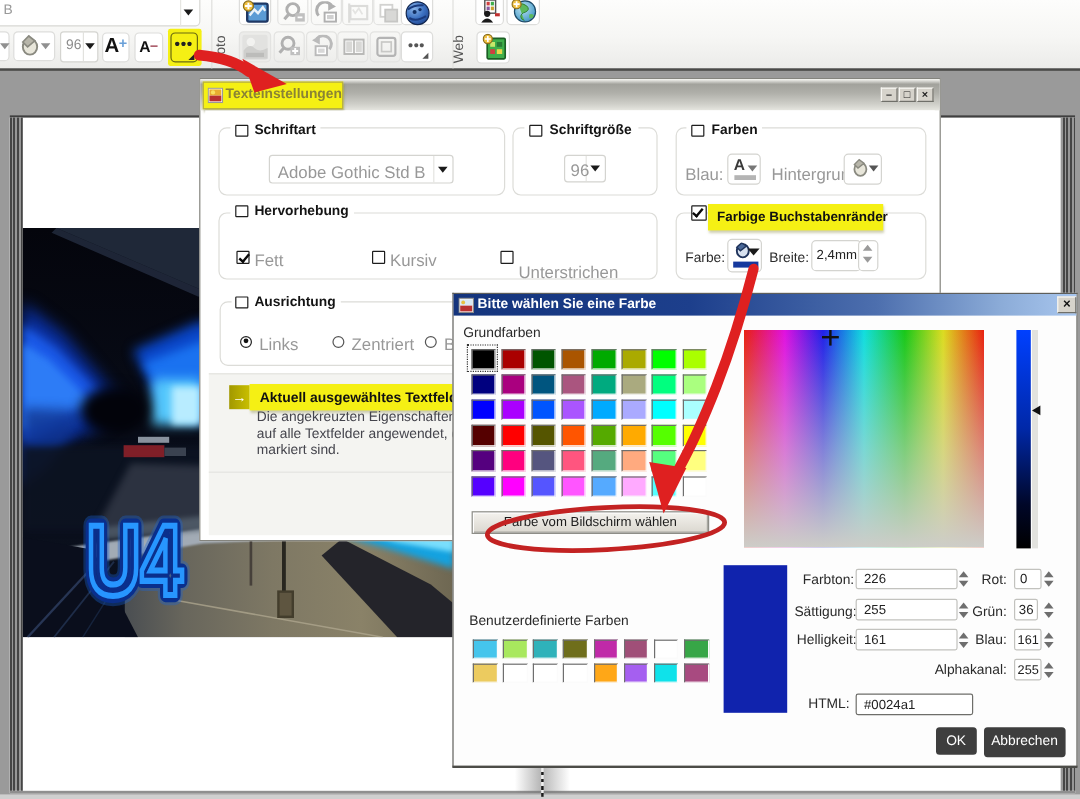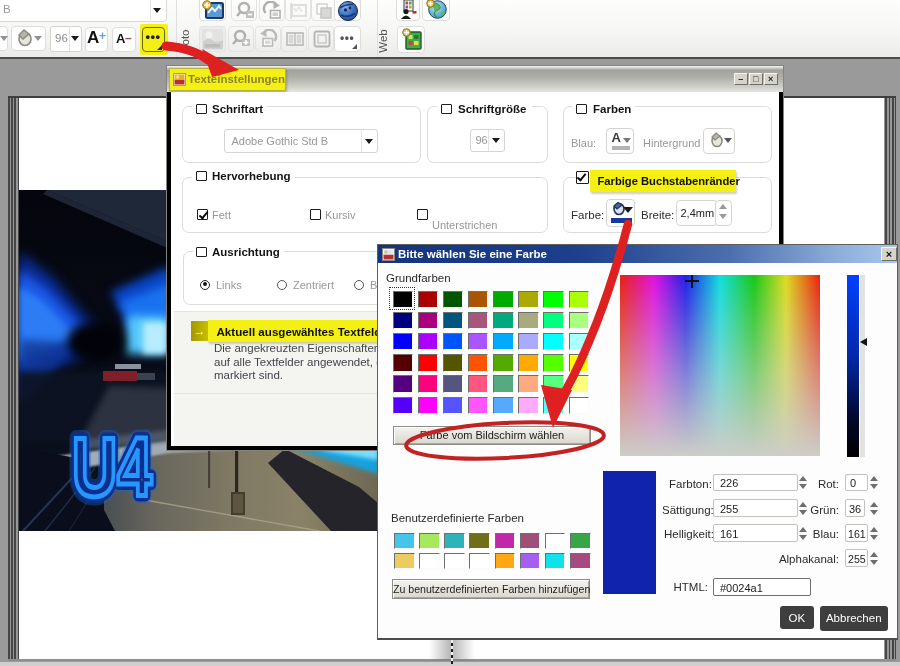--- a/index.html
+++ b/index.html
@@ -22,32 +22,32 @@
   background:repeating-linear-gradient(90deg,#454545 0 1.7px,#979797 1.7px 3.2px); }
 .edgeR { position:absolute; right:0; top:0; width:12px; height:100%;
   background:repeating-linear-gradient(90deg,#979797 0 1.5px,#454545 1.5px 3.2px); }
 #botband { position:absolute; left:0; top:662px; width:900px; height:4px; background:#cfcfcf; z-index:0; }
 #fold { position:absolute; left:429px; top:640px; width:46px; height:21px; z-index:1;
   background:linear-gradient(90deg,rgba(140,140,140,0) 0%,rgba(120,120,120,0.55) 48%,rgba(140,140,140,0) 100%); }
 #dashline { position:absolute; left:450.5px; top:637px; width:2px; height:27px; z-index:1;
   background:repeating-linear-gradient(180deg,#1a1a1a 0 3px,#f0f0f0 3px 6px); }
 
 #tdlg { position:absolute; left:166px; top:65px; width:617.5px; height:385.5px; z-index:2;
-  background:#000000; border:1px solid #84847e; }
+  background:#ffffff; border:1px solid #84847e; }
 #tdlg .title { position:absolute; left:0; top:0; width:100%; height:26px;
   background:linear-gradient(180deg,#f6f6f2 0%,#a2a29c 16%,#b0b0aa 45%,#cfcfc9 80%,#e6e6e0 100%); }
 .wbtn { position:absolute; top:7px; width:13.5px; height:12px; background:#d6d3cb;
   border-top:1px solid #f8f7f3; border-left:1px solid #f8f7f3; border-right:1px solid #6f6f69; border-bottom:1px solid #6f6f69;
   font-size:9px; color:#222; text-align:center; line-height:10px; font-weight:bold; }
 #tcontent { position:absolute; left:3.5px; top:26px; right:3.5px; bottom:4px; background:#fff; }
 .gbox { position:absolute; border:1.5px solid #dcdcd8; border-radius:7px; }
 .cb { position:absolute; width:10.5px; height:10.5px; border:1.7px solid #1d1d1d; border-radius:1px; background:#fff; }
 .cb.chk::after { content:""; position:absolute; left:2.6px; top:0.2px; width:3.4px; height:7px; border-right:2px solid #0a0a0a; border-bottom:2px solid #0a0a0a; transform:rotate(40deg); }
 .blab { position:absolute; font-size:11.5px; font-weight:bold; color:#141414; background:#fff; padding:0 4px; white-space:nowrap; }
-.glab { position:absolute; font-size:11px; color:#989898; white-space:nowrap; }
+.glab { position:absolute; font-size:14px; color:#989898; white-space:nowrap; }
 .dlab { position:absolute; font-size:11.5px; color:#2c2c2c; white-space:nowrap; }
 .combo { position:absolute; background:#fff; border:1px solid #d4d4d0; border-radius:3px; }
 .combo .sep { position:absolute; right:15px; top:0; bottom:0; width:1px; background:#e4e4e0; }
 .wbtn2 { position:absolute; background:#fff; border:1px solid #d4d4d0; border-radius:4px; }
 .radio { position:absolute; width:10px; height:10px; border:1.6px solid #555; border-radius:50%; background:#fff; }
 .radio.sel { border-color:#222; }
 .radio.sel::after { content:""; position:absolute; left:1.6px; top:1.6px; width:4px; height:4px; background:#111; border-radius:50%; }
 #infopanel { position:absolute; left:3.5px; right:3.5px; top:219px; bottom:0; background:#f4f4f1; border-top:1px solid #e3e3df; }
 
 #cdlg { position:absolute; left:377px; top:244px; width:521px; height:396px; z-index:3;
@@ -493,21 +493,20 @@
 <div class="sw sw2" style="left:418.1px;top:551.5px;background:#ffffff"></div>
 <div class="sw sw2" style="left:443.3px;top:551.5px;background:#ffffff"></div>
 <div class="sw sw2" style="left:468.4px;top:551.5px;background:#ffffff"></div>
 <div class="sw sw2" style="left:493.6px;top:551.5px;background:#ffa717"></div>
 <div class="sw sw2" style="left:518.8px;top:551.5px;background:#a55ff0"></div>
 <div class="sw sw2" style="left:543.9px;top:551.5px;background:#0fe2ea"></div>
 <div class="sw sw2" style="left:569.0px;top:551.5px;background:#a84a80"></div>
   </div>
   <div class="cbtn" style="left:15px;top:181px;width:198px;height:18.5px;padding-top:2px">Farbe vom Bildschirm wählen</div>
   <div class="clab" style="left:13px;top:267px">Benutzerdefinierte Farben</div>
-  <div class="cbtn" style="left:14px;top:334px;width:198px;height:19.5px;padding-top:3px;font-size:10.6px;white-space:nowrap">Zu benutzerdefinierten Farben hinzufügen</div>
 
   <div class="abs" style="left:242px;top:30px;width:200px;height:181px;
     background:linear-gradient(180deg,rgba(210,210,205,0) 0%,rgba(210,210,205,0.55) 55%,#cdcdc8 100%),
     linear-gradient(90deg,#e82010 0%,#e010e0 17%,#2020e8 33%,#10dede 50%,#18c818 67%,#dcdc20 83%,#e82010 100%)"></div>
   <div class="abs" style="left:313px;top:30px;width:2px;height:13px;background:#111"></div>
   <div class="abs" style="left:307px;top:35px;width:14px;height:2px;background:#111"></div>
 
   <div class="abs" style="left:469px;top:30px;width:12px;height:182px;background:linear-gradient(180deg,#0040ff 0%,#0028a8 45%,#000728 80%,#000 100%)"></div>
   <div class="abs" style="left:481.5px;top:30px;width:5px;height:182px;background:#dedeb8;background:#e2e2de"></div>
   <div class="abs" style="left:482px;top:93px;width:0;height:0;border-top:4.5px solid transparent;border-bottom:4.5px solid transparent;border-right:7px solid #111"></div>

